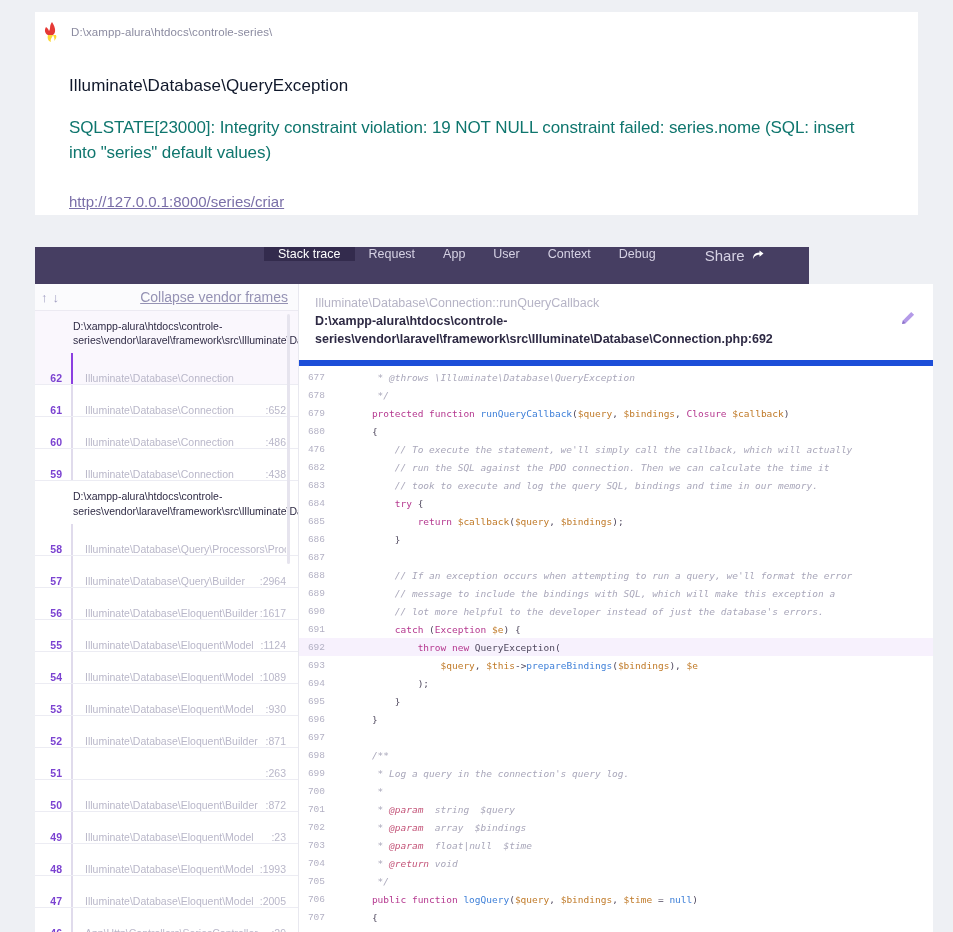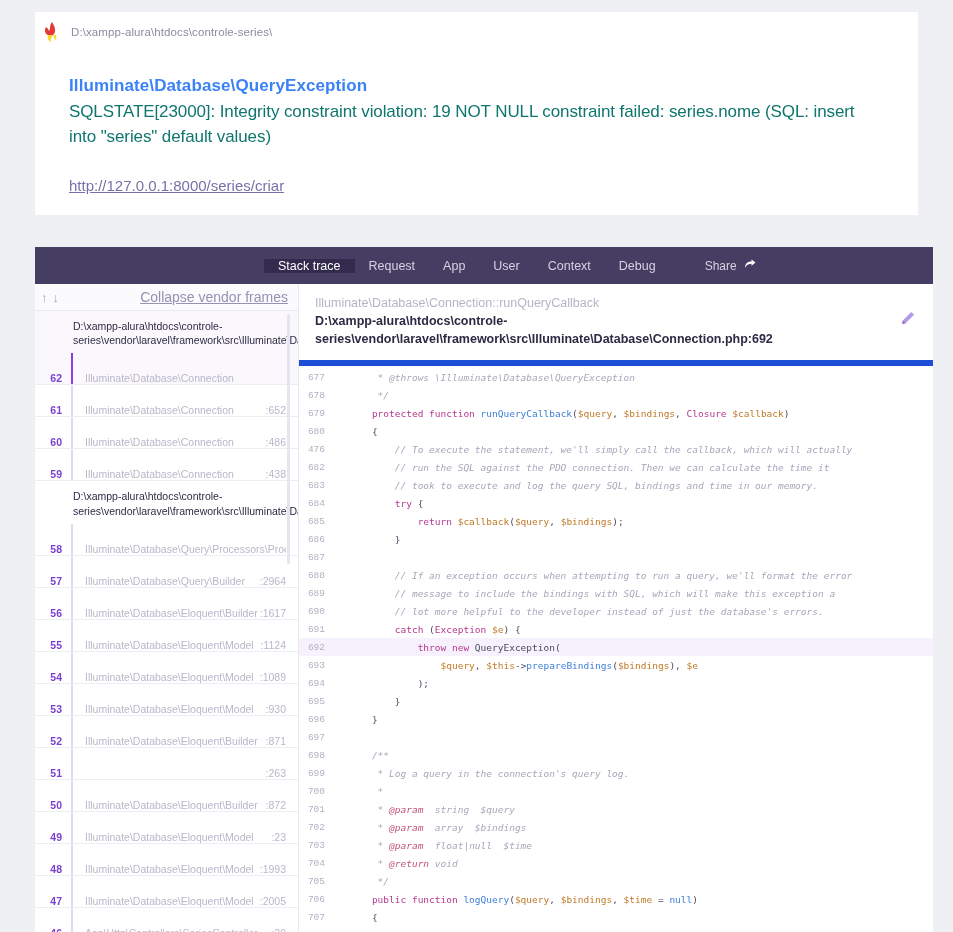--- a/index.html
+++ b/index.html
@@ -25,50 +25,50 @@
     font-size: 11.5px; color: #8b8ba0; letter-spacing: .1px;
   }
 
   
   .exception-card {
     position: absolute; left: 35px; top: 44px; width: 883px; height: 171px;
     background: #ffffff;
   }
   .exception-inner { padding: 32px 34px 0 34px; }
   .exc-class {
-    font-size: 17px; color: #3b82f6; font-weight: 700; margin: 0 0 4px 0;
+    font-size: 17px; color: #0f172a; font-weight: 400; margin: 0 0 20px 0;
     letter-spacing: .1px;
   }
   .exc-message {
     font-size: 17px; color: #0f766e; font-weight: normal; line-height: 1.45;
     margin: 0; letter-spacing: -.1px;
   }
   .exc-url {
     display: inline-block; margin-top: 28px;
     font-size: 15px; color: #7a6fa8; text-decoration: underline;
     cursor: pointer;
   }
 
   
   .navbar {
-    position: absolute; left: 35px; top: 247px; width: 898px; height: 37px;
+    position: absolute; left: 35px; top: 247px; width: 774px; height: 37px;
     background: #463e62;
-    display: flex; align-items: center;
+    display: flex; align-items: flex-start;
   }
   .nav-spacer { width: 229px; flex: 0 0 229px; }
   .nav-tab {
     display: flex; align-items: center; padding: 0 14px;
     color: #d6d2e4; font-size: 12.5px; cursor: pointer; white-space: nowrap;
   }
   .nav-tab.active { background: #332b4d; color: #ffffff; }
   .nav-sep {
     width: 1px; background: #5d5479; margin: 7px 10px 7px 10px; flex: 0 0 1px;
   }
   .share-tab { display: flex; align-items: center; gap: 7px; padding: 0 14px;
-    color: #d6d2e4; font-size: 12px; cursor: pointer; }
+    color: #d6d2e4; font-size: 15px; cursor: pointer; }
   .share-icon { display:inline-block; }
 
   
   .panel {
     position: absolute; left: 35px; top: 284px; width: 898px; height: 648px;
     background: #ffffff; display: flex; overflow: hidden;
   }
 
   
   .frames {

